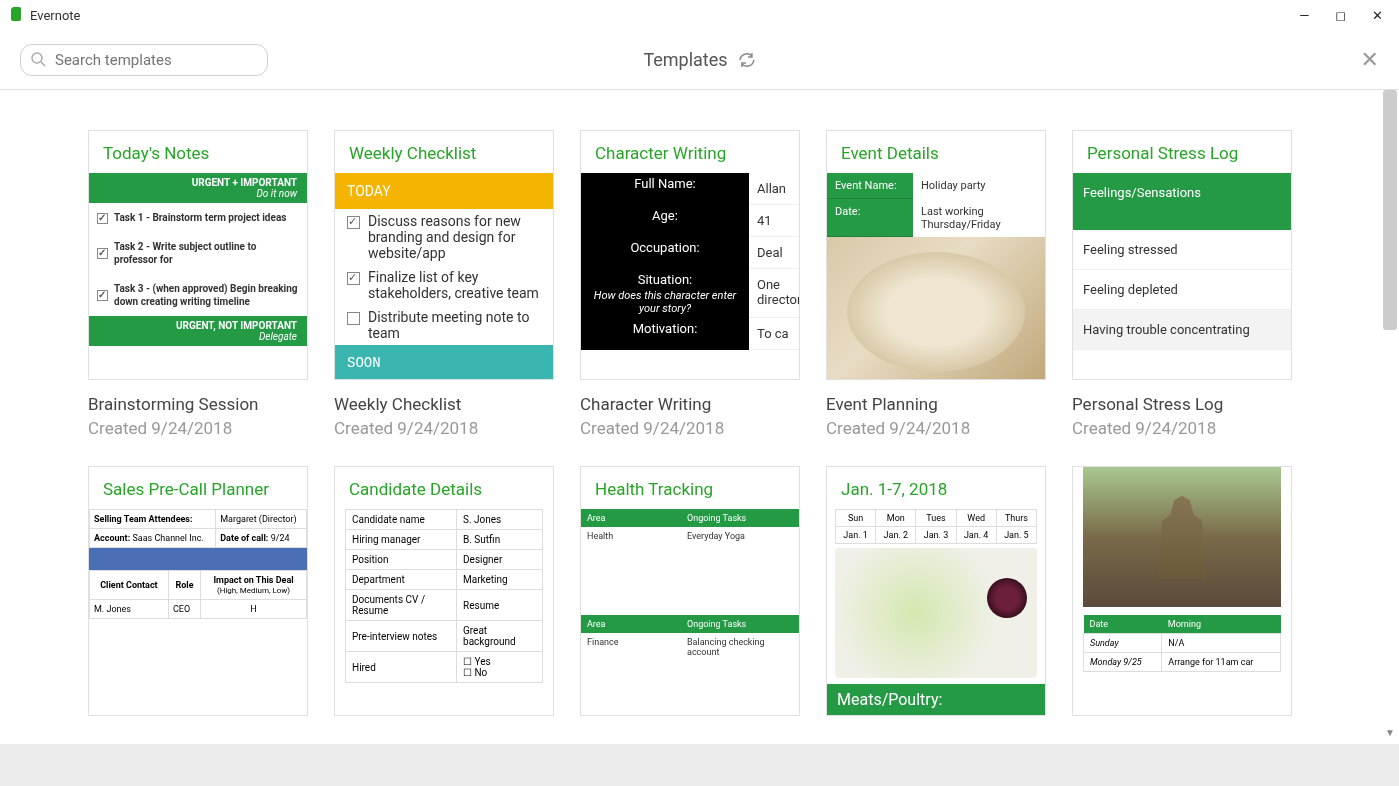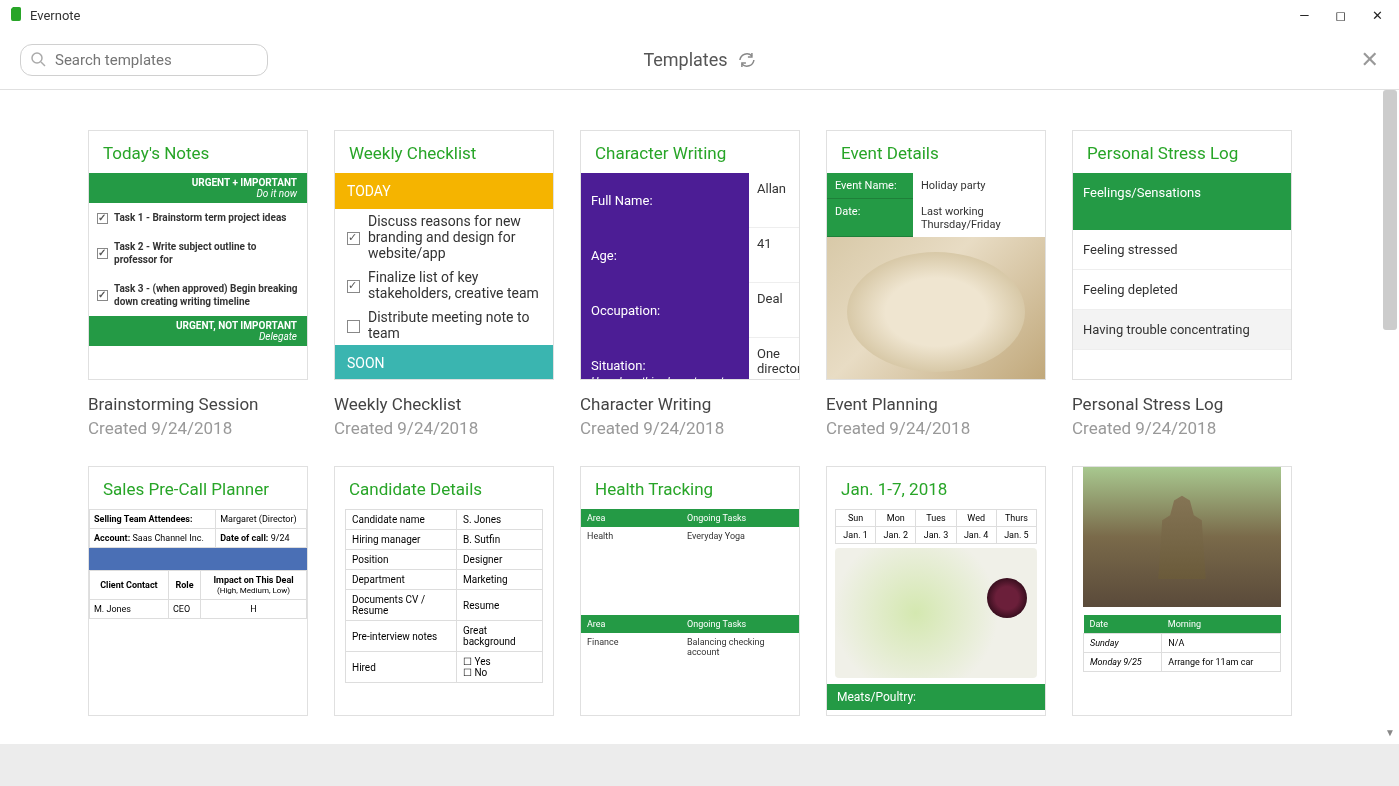--- a/index.html
+++ b/index.html
@@ -19,40 +19,40 @@
 .grid { display:grid; grid-template-columns:repeat(5,220px); gap:28px 26px; }
 .card { }
 .thumb { width:220px; height:250px; border:1px solid #e0e0e0; background:#fff; overflow:hidden; }
 .card-title { font-size:17px; color:#444; margin-top:14px; }
 .card-sub { font-size:17px; color:#999; margin-top:4px; }
 
 
 .th-head { font-size:17px; color:#28a528; padding:12px 14px 10px; font-weight:400;}
 .ev-green { background:#249a45; color:#fff; }
 .ev-yellow {background:#f5b400;color:#fff;}
-.ev-cyan {background:#3ab5b0;color:#fff;}
+.ev-cyan {background:#3ab5b0;color:#fff;font-family:Liberation Mono, monospace;}
 
 
 .tn-band {padding:4px 10px; text-align:right; font-size:10px;}
 .tn-band b{font-weight:700;}
 .tn-band i{display:block;font-style:italic;font-size:10px;}
 .tn-task{font-size:10px;padding:8px 8px;display:flex;align-items:center;gap:6px;color:#333;border-bottom:0;font-weight:bold;}
 .tn-task .cb{width:11px;height:11px;border:1px solid #888;position:relative;flex:0 0 auto;margin-top:1px;}
 .tn-task .cb.chk::after{content:"✓";position:absolute;top:-3px;left:0;font-size:10px;color:#555;}
 .tn-task span{line-height:1.3;}
 
 
 .wc-band{padding:10px 12px;font-size:14px;}
-.wc-item{display:flex;align-items:center;gap:8px;padding:4px 12px;font-size:14px;color:#333;}
+.wc-item{display:flex;align-items:flex-start;gap:8px;padding:4px 12px;font-size:14px;color:#333;}
 .wc-item .cb{width:13px;height:13px;border:1px solid #888;flex:0 0 auto;margin-top:3px;position:relative;}
 .wc-item .cb.chk::after{content:"✓";position:absolute;top:-2px;left:0;font-size:11px;color:#555;}
 
 
 .cw-row{display:flex;}
-.cw-l{flex:0 0 168px;background:#4c1d95;color:#fff;padding:20px 10px;font-size:13px;}
+.cw-l{flex:0 0 168px;background:#000000;color:#fff;padding:3px 10px;font-size:13px;text-align:center;}
 .cw-l i{display:block;font-style:italic;font-size:11px;margin-top:2px;}
 .cw-r{flex:1;padding:8px 8px;font-size:13px;color:#333;border-bottom:1px solid #eee;}
 
 
 .ev-row{display:flex;font-size:11px;}
 .ev-l{flex:0 0 86px;background:#249a45;color:#fff;padding:6px 8px;border-bottom:1px solid #1e8039;}
 .ev-r{flex:1;padding:6px 8px;color:#333;}
 .ev-img{height:150px;background:linear-gradient(135deg,#d8c9a8 0%,#e8dcc4 40%,#bfa678 100%);position:relative;}
 .ev-img::before{content:"";position:absolute;inset:15px 20px 15px 20px;border-radius:50%;background:radial-gradient(ellipse,#efe5d0 40%,#d8c9a8 70%);}
 
@@ -75,21 +75,21 @@
 .ht-head{display:flex;background:#249a45;color:#fff;font-size:9px;}
 .ht-head div{padding:4px 6px;}
 .ht-row{display:flex;font-size:9px;color:#333;}
 .ht-row div{padding:4px 6px;}
 
 
 .mp-cal{border-collapse:collapse;font-size:9px;width:calc(100% - 16px);margin:0 8px;}
 .mp-cal td{border:1px solid #ddd;padding:3px 2px;text-align:center;}
 .mp-img{height:130px;margin:4px 8px 0;background:radial-gradient(circle at 40% 50%,#d4e8b0 0%,#f0f0e8 60%);border-radius:4px;position:relative;}
 .mp-img::after{content:"";position:absolute;right:10px;top:30px;width:40px;height:40px;border-radius:50%;background:radial-gradient(circle,#6b1f3a 40%,#3a0f1f 70%);}
-.mp-band{background:#249a45;color:#fff;padding:6px 10px;font-size:12px;margin-top:6px;}
+.mp-band{background:#249a45;color:#fff;padding:6px 10px;font-size:16px;margin-top:6px;}
 
 
 .tv-img{height:140px;margin:0 10px;background:linear-gradient(180deg,#a8c88f 0%,#7a6a4a 50%,#5a4a3a 100%);position:relative;}
 .tv-img::before{content:"";position:absolute;left:30%;top:10%;width:40%;height:70%;background:linear-gradient(#8a7a5a,#6a5a3a);clip-path:polygon(20% 100%,25% 40%,35% 35%,40% 20%,50% 15%,60% 20%,65% 35%,75% 40%,80% 100%);}
 .tv-tbl{border-collapse:collapse;font-size:9px;width:calc(100% - 20px);margin:8px 10px 0;}
 .tv-tbl th{background:#249a45;color:#fff;padding:4px 6px;text-align:left;font-weight:400;}
 .tv-tbl td{border:1px solid #ddd;padding:4px 6px;}
 
 .scroll-ind{position:absolute;right:2px;top:90px;width:14px;height:240px;background:#ccc;border-radius:3px;}
 .scroll-dn{position:absolute;right:4px;bottom:48px;font-size:10px;color:#888;}

